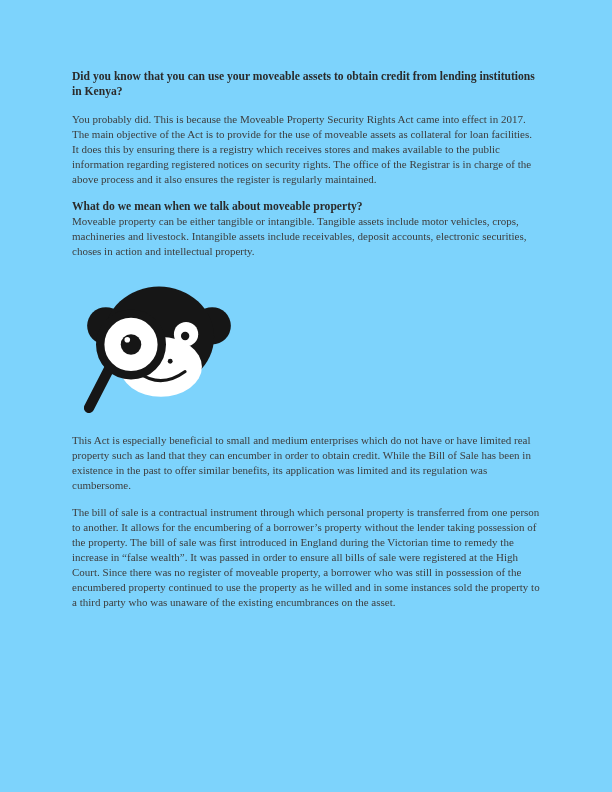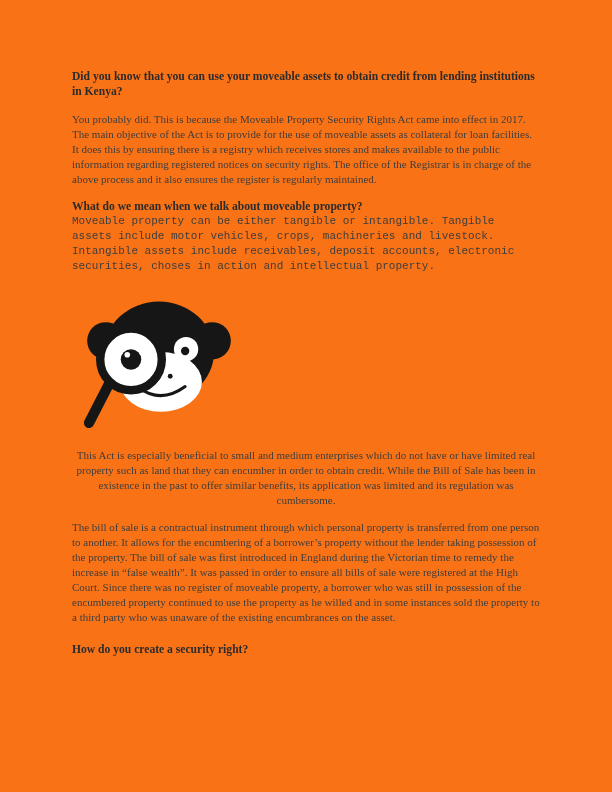--- a/index.html
+++ b/index.html
@@ -4,21 +4,21 @@
 <style>
   html, body {
     margin: 0;
     padding: 0;
     background: #ffffff;
   }
   .page {
     position: relative;
     width: 612px;
     height: 792px;
-    background: #f97316;
+    background: #7dd3fc;
     box-sizing: border-box;
     padding: 69px 72px 0 72px;
     font-family: "Liberation Serif", serif;
     color: #3d3d3d;
     overflow: hidden;
   }
   .doc-heading {
     font-size: 11.6px;
     line-height: 15px;
     font-weight: 700;
@@ -26,29 +26,29 @@
     margin: 0;
   }
   .doc-para {
     font-size: 11px;
     line-height: 15px;
     margin: 0;
   }
   .mb-heading-1 { margin-bottom: 13px; }
   .mb-para-1    { margin-bottom: 12px; }
   .mb-heading-2 { }
-  .mb-para-2    { margin-bottom: 12px; font-family: Liberation Mono, monospace; }
+  .mb-para-2    { margin-bottom: 12px; }
   .illustration {
     margin: 22px 0 12px 12px;
     width: 150px;
     height: 140px;
   }
   .illustration svg { display: block; }
   .mb-heading-3 { margin-bottom: 14px; }
-  .mb-para-3    { margin-bottom: 12px; text-align: center; }
+  .mb-para-3    { margin-bottom: 12px; }
   .mb-para-4    { margin-bottom: 17px; }
 </style>
 </head>
 <body>
 
 <div class="page">
 
   <h2 class="doc-heading mb-heading-1">Did you know that you can use your moveable assets to obtain credit from lending institutions in Kenya?</h2>
 
   <p class="doc-para mb-para-1">You probably did. This is because the Moveable Property Security Rights Act came into effect in 2017. The main objective of the Act is to provide for the use of moveable assets as collateral for loan facilities. It does this by ensuring there is a registry which receives stores and makes available to the public information regarding registered notices on security rights. The office of the Registrar is in charge of the above process and it also ensures the register is regularly maintained.</p>
@@ -86,15 +86,14 @@
         <circle cx="46" cy="63" r="3" fill="#ffffff"></circle>
       </g>
     </svg>
   </figure>
 
 
   <p class="doc-para mb-para-3">This Act is especially beneficial to small and medium enterprises which do not have or have limited real property such as land that they can encumber in order to obtain credit. While the Bill of Sale has been in existence in the past to offer similar benefits, its application was limited and its regulation was cumbersome.</p>
 
   <p class="doc-para mb-para-4">The bill of sale is a contractual instrument through which personal property is transferred from one person to another.  It allows for the encumbering of a borrower’s property without the lender taking possession of the property. The bill of sale was first introduced in England during the Victorian time to remedy the increase in “false wealth”. It was passed in order to ensure all bills of sale were registered at the High Court. Since there was no register of moveable property, a borrower who was still in possession of the encumbered property continued to use the property as he willed and in some instances sold the property to a third party who was unaware of the existing encumbrances on the asset.</p>
 
-  <h2 class="doc-heading">How do you create a security right?</h2>
 
 </div>
 
 </body></html>

